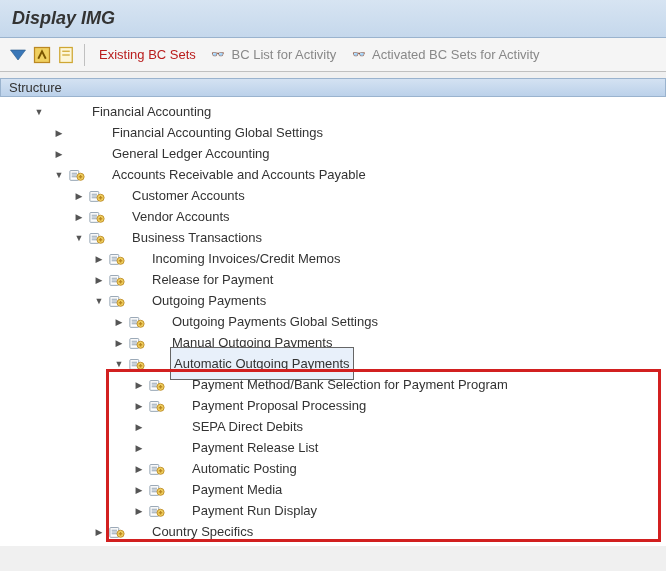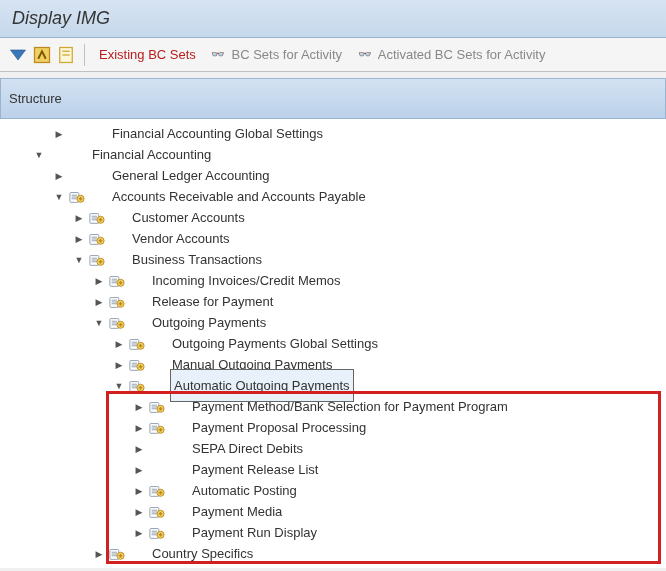--- a/index.html
+++ b/index.html
@@ -12,21 +12,21 @@
     overflow: hidden;
     color: #333;
   }
   .title-bar {
     background: linear-gradient(to bottom, #d7e4f2 0%, #c5d8ec 100%);
     border-bottom: 1px solid #9ab3ce;
     padding: 8px 12px;
   }
   .title-bar h1 {
     font-size: 18px;
-    font-weight: normal;
+    font-weight: bold;
     font-style: italic;
     color: #333;
   }
   .toolbar {
     background: #f5f5f5;
     border-bottom: 1px solid #c0c0c0;
     padding: 4px 8px;
     display: flex;
     align-items: center;
     gap: 4px;
@@ -54,21 +54,21 @@
     cursor: pointer;
     color: #b91c1c;
   }
   .toolbar-btn.disabled {
     color: #888;
     cursor: default;
   }
   .structure-header {
     background: linear-gradient(to bottom, #d4e2f2 0%, #bbd1ea 100%);
     border: 1px solid #9ab3ce;
-    padding: 12px 8px;
+    padding: 1px 8px;
     margin-top: 6px;
     color: #333;
   }
   .tree-container {
     background: #fff;
     padding: 4px 0;
     position: relative;
   }
   .tree-row {
     display: flex;
@@ -140,53 +140,53 @@
         <line x1="5" y1="5" x2="11" y2="5" stroke="#cfa733"></line>
         <line x1="5" y1="8" x2="11" y2="8" stroke="#cfa733"></line>
       </svg>
   </span>
   <span class="toolbar-sep"></span>
   <span class="toolbar-btn">
     <span>Existing BC Sets</span>
   </span>
   <span class="toolbar-btn disabled">
     <span class="glasses-icon">👓</span>
-    <span>BC Sets for Activity</span>
+    <span>BC List for Activity</span>
   </span>
   <span class="toolbar-btn disabled">
     <span class="glasses-icon">👓</span>
     <span>Activated BC Sets for Activity</span>
   </span>
 </div>
 
 <div class="structure-header">
   <span>Structure</span>
 </div>
 
 <div class="tree-container" id="tree">
   <div class="red-box" id="redbox" style="top: 272px; left: 106px; width: 555px; height: 173px;"></div>
 <div class="tree-row">
-      <span class="indent" style="width: 46px;"></span>
-      <span class="expander collapsed"></span>
-      <span class="activity-icon"></span>
-      <span class="indent" style="width: 18px;"></span>
-      <span class="node-label">Financial Accounting Global Settings</span>
-    </div>
-    <div class="tree-row">
       <span class="indent" style="width: 26px;"></span>
       <span class="expander expanded"></span>
       <span class="activity-icon"></span>
       <span class="indent" style="width: 18px;"></span>
       <span class="node-label">Financial Accounting</span>
     </div>
     <div class="tree-row">
       <span class="indent" style="width: 46px;"></span>
       <span class="expander collapsed"></span>
       <span class="activity-icon"></span>
       <span class="indent" style="width: 18px;"></span>
+      <span class="node-label">Financial Accounting Global Settings</span>
+    </div>
+    <div class="tree-row">
+      <span class="indent" style="width: 46px;"></span>
+      <span class="expander collapsed"></span>
+      <span class="activity-icon"></span>
+      <span class="indent" style="width: 18px;"></span>
       <span class="node-label">General Ledger Accounting</span>
     </div>
     <div class="tree-row">
       <span class="indent" style="width: 46px;"></span>
       <span class="expander expanded"></span>
       <span class="activity-icon">
         <svg viewBox="0 0 18 14">
           <rect x="1" y="2" width="10" height="11" rx="1" fill="#fdfdfd" stroke="#8899aa"></rect>
           <line x1="3" y1="5" x2="9" y2="5" stroke="#8899aa"></line>
           <line x1="3" y1="7" x2="9" y2="7" stroke="#8899aa"></line>

